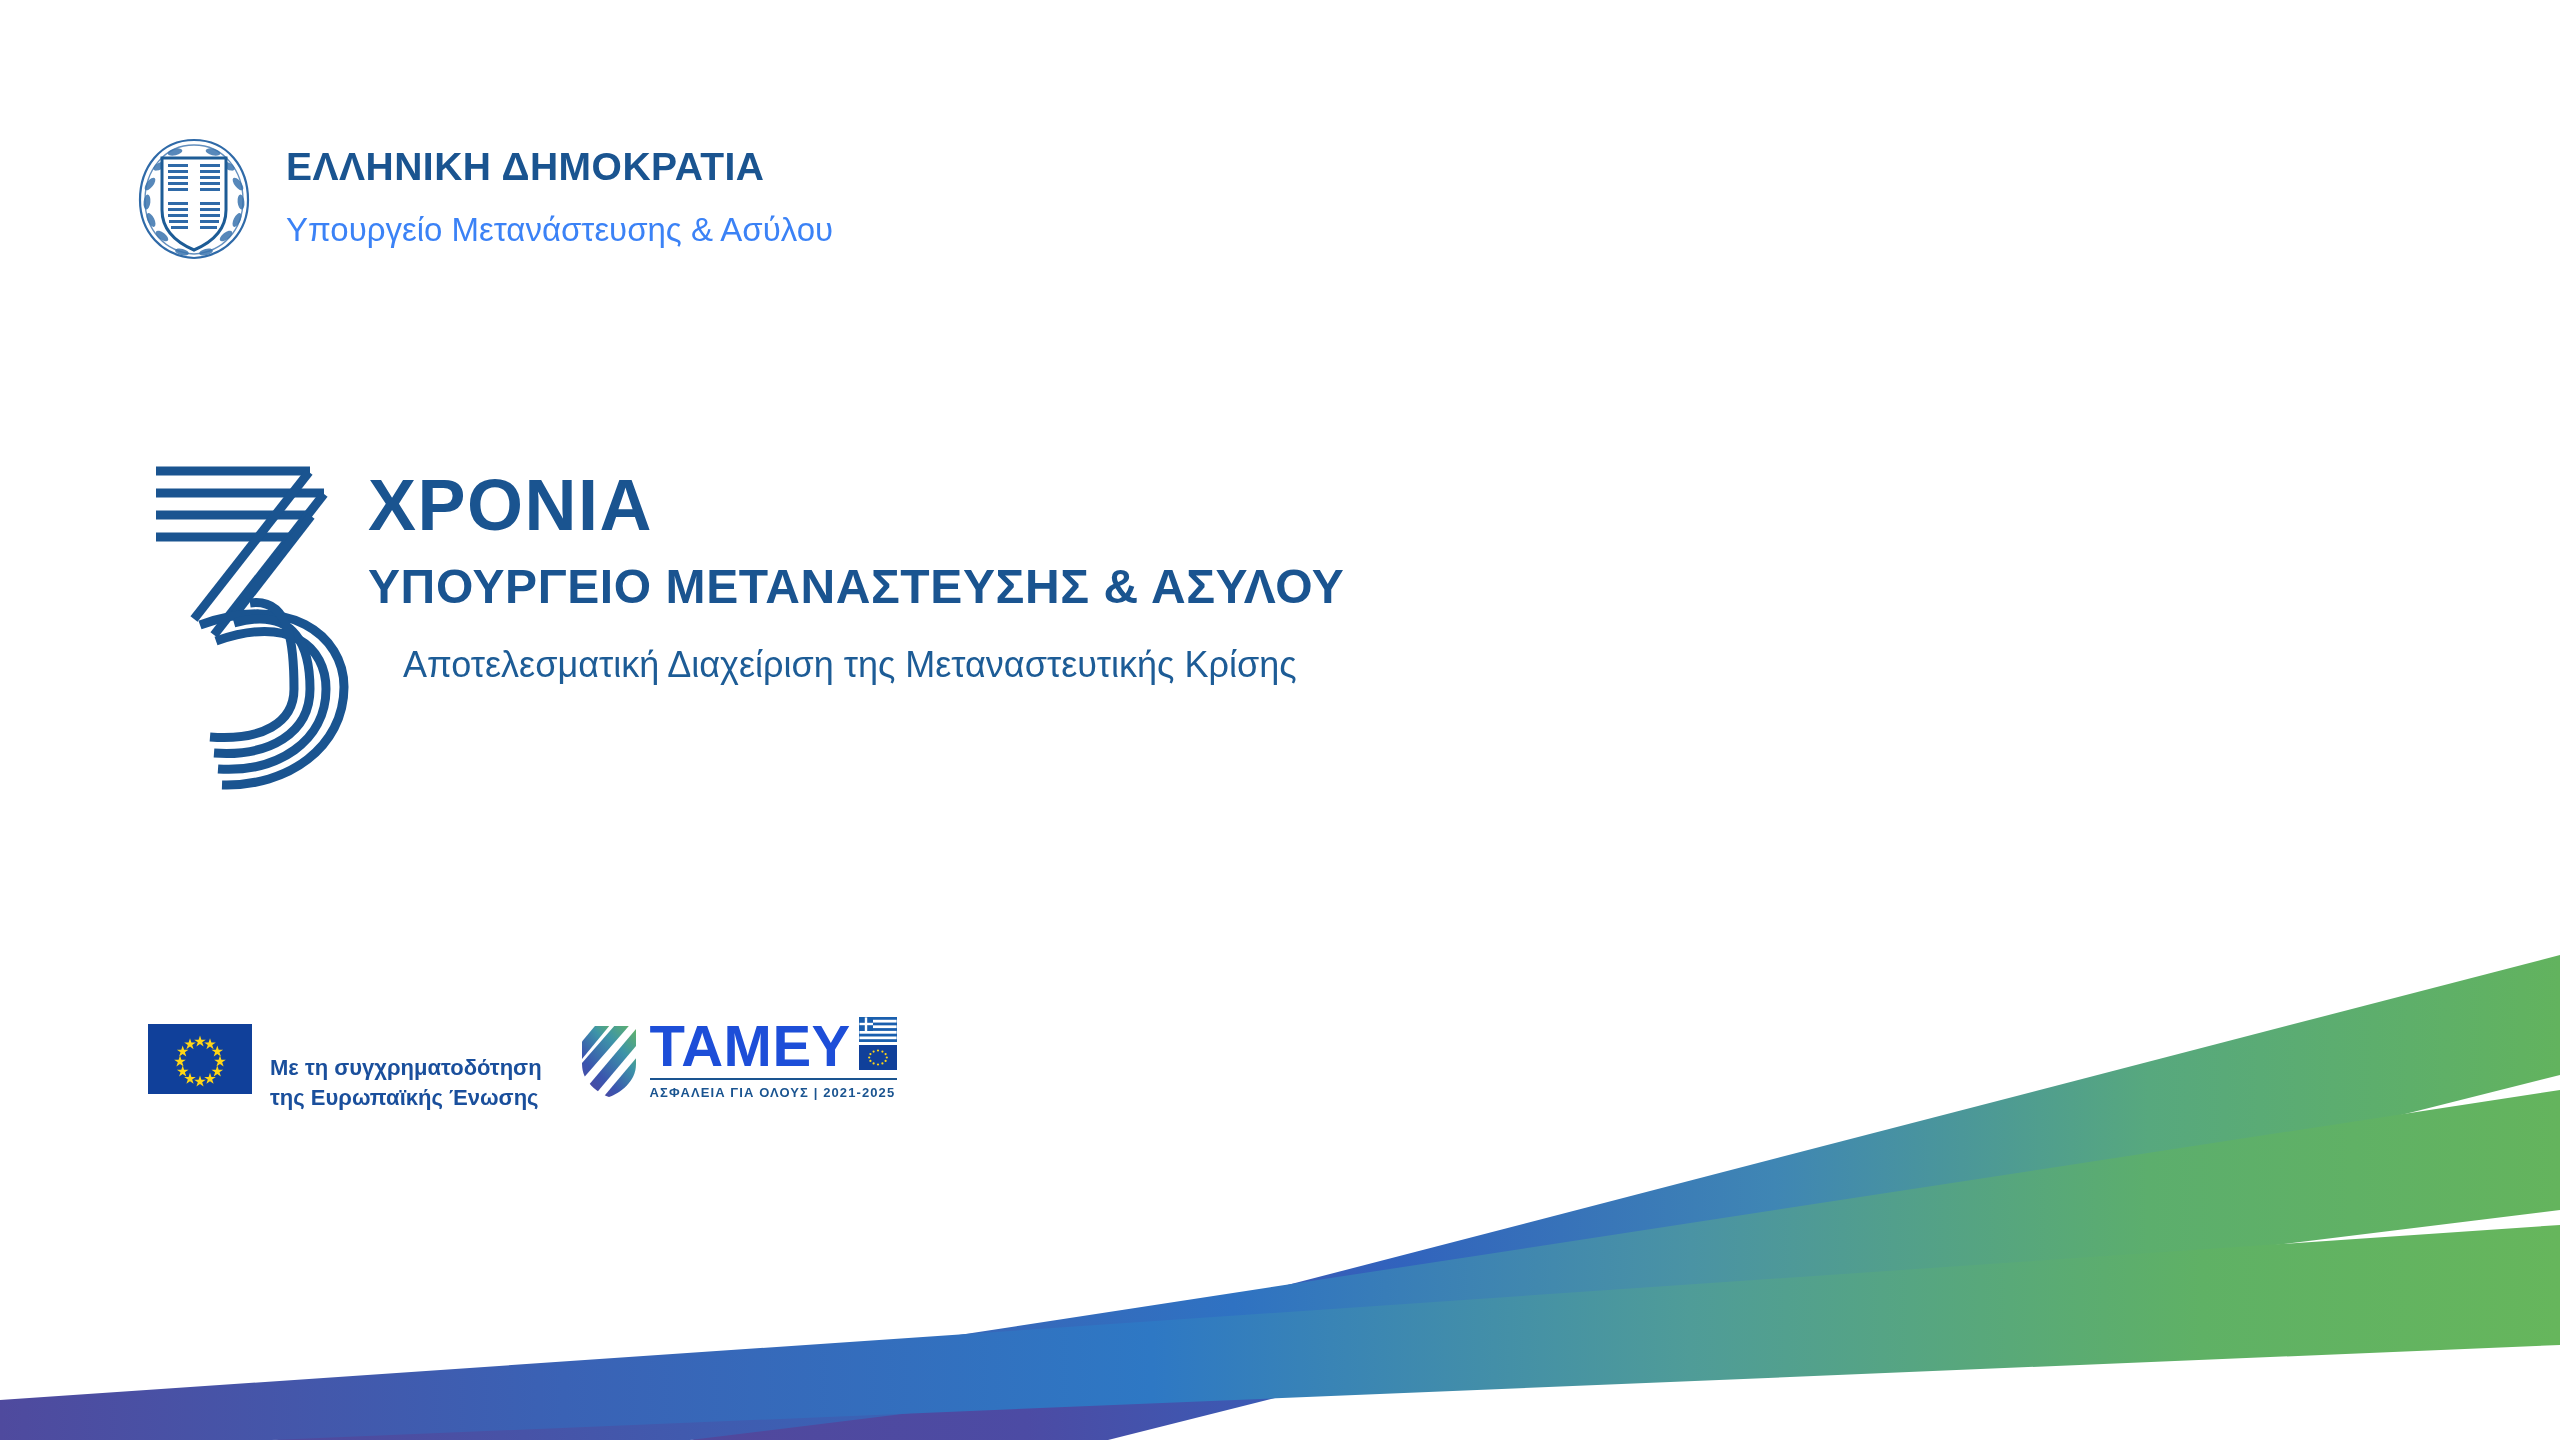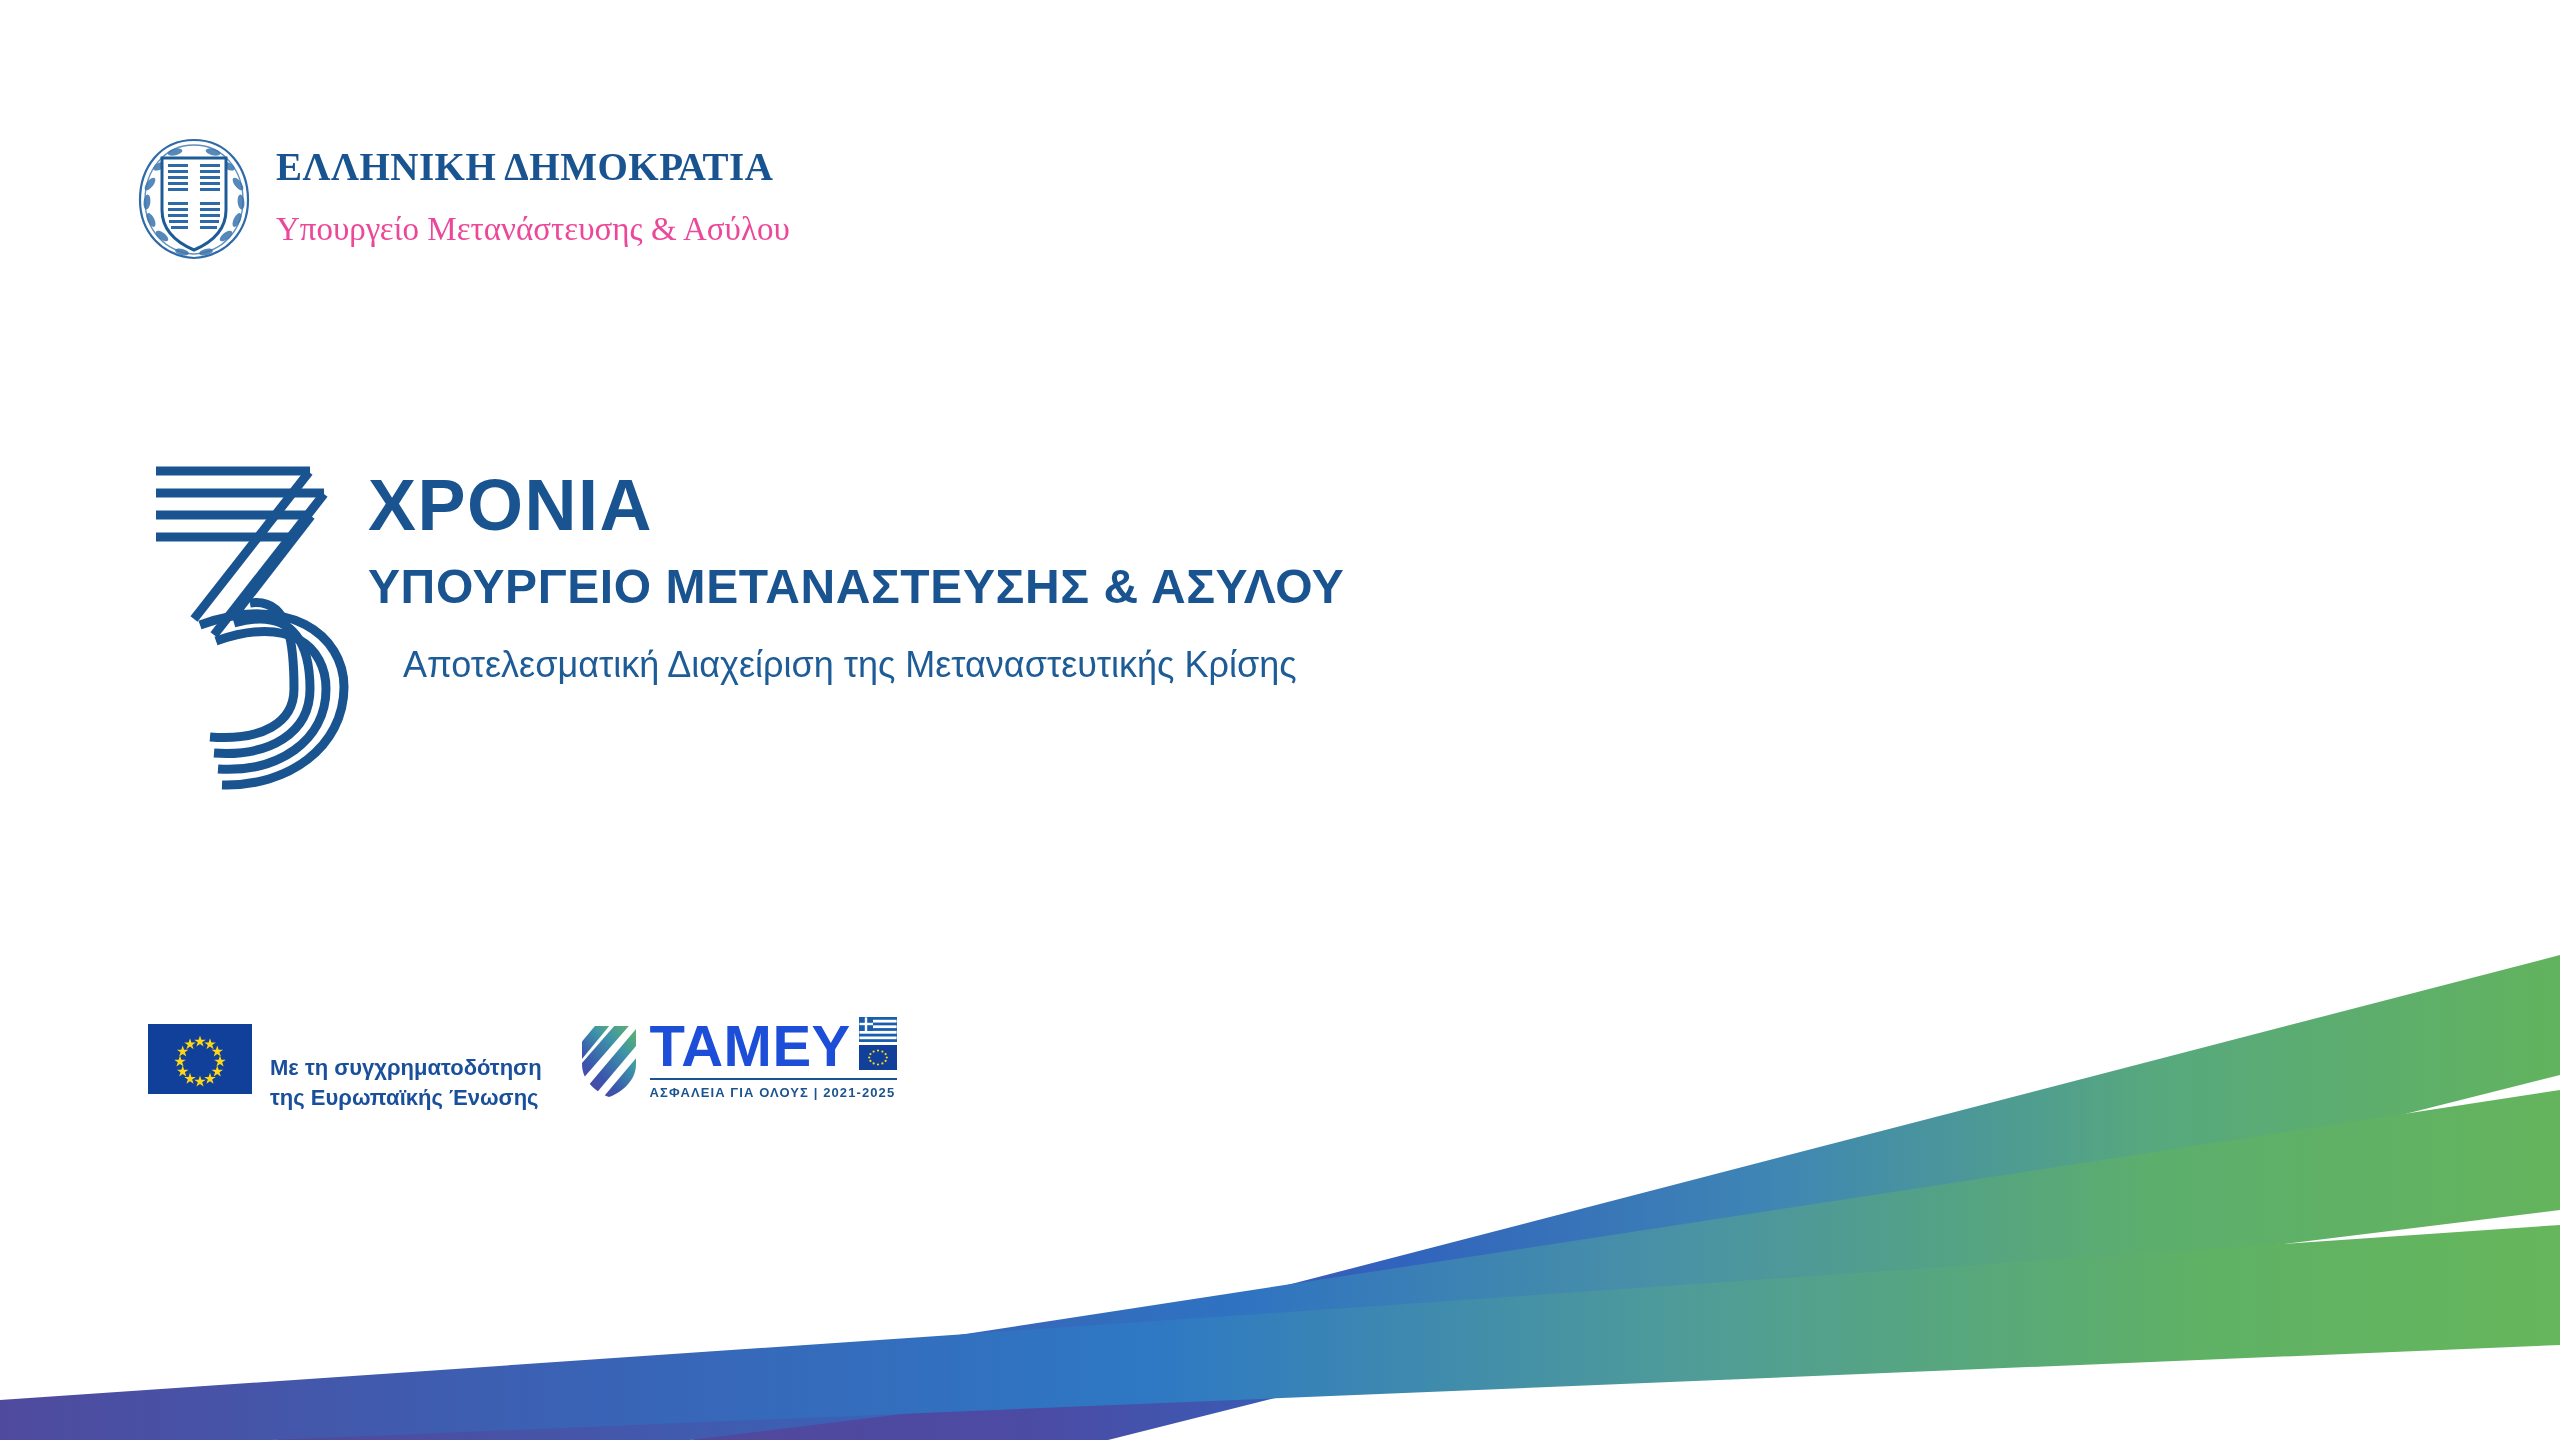--- a/index.html
+++ b/index.html
@@ -24,35 +24,34 @@
     pointer-events: none;
   }
 
   
   #header-lockup {
     position: absolute;
     left: 134px;
     top: 132px;
     display: flex;
     align-items: center;
-    gap: 22px;
-    font-family: Liberation Serif, serif;
+    gap: 32px;
   }
   #coat-of-arms { width: 120px; height: 132px; display: block; }
   .hdr-text { display: flex; flex-direction: column; justify-content: center; }
   #hdr-title {
     color: #1a5490;
     font-size: 39px;
     font-weight: bold;
     letter-spacing: 0.5px;
     line-height: 1.08;
     white-space: nowrap;
   }
   #hdr-subtitle {
-    color: #ec4899;
+    color: #3b82f6;
     font-size: 33px;
     font-weight: normal;
     line-height: 1.2;
     margin-top: 22px;
     white-space: nowrap;
   }
 
   
   #main-lockup {
     position: absolute;

